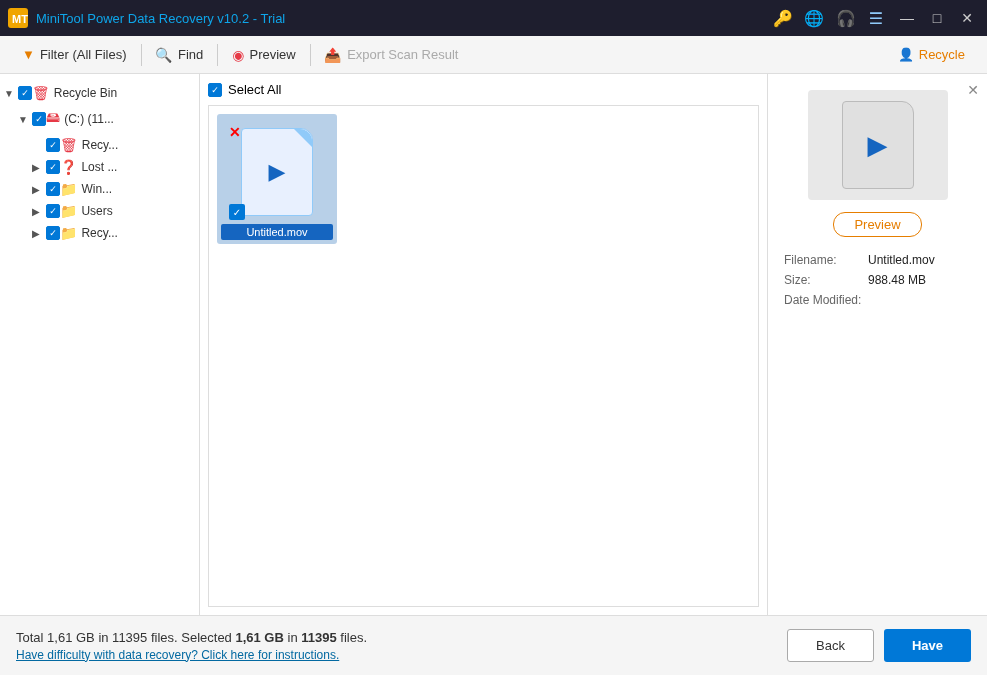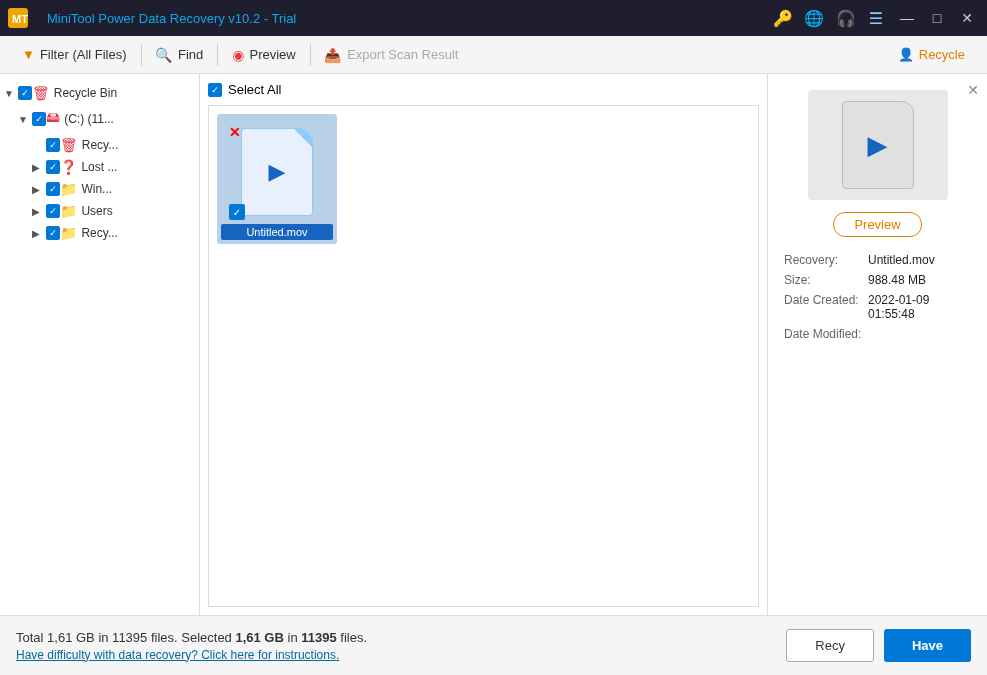--- a/index.html
+++ b/index.html
@@ -20,21 +20,21 @@
       color: #ccc;
       display: flex;
       align-items: center;
       padding: 0 8px;
       height: 36px;
       flex-shrink: 0;
     }
     .titlebar-logo {
       width: 20px;
       height: 20px;
-      margin-right: 19px;
+      margin-right: 8px;
     }
     .titlebar-title {
       flex: 1;
       font-size: 13px;
       color: #0ea5e9;
     }
     .titlebar-icons {
       display: flex;
       gap: 12px;
       align-items: center;
@@ -514,43 +514,39 @@
   <div class="right-panel" style="position:relative">
     <span class="close-x-panel">✕</span>
     <div class="preview-thumb">
       <div style="width:72px;height:88px;background:#e0e0e0;border:1px solid #bbb;border-radius:4px 12px 4px 4px;display:flex;align-items:center;justify-content:center;position:relative;">
         <span style="font-size:26px;color:#1565c0;">▶</span>
       </div>
     </div>
     <button class="preview-btn">Preview</button>
     <div class="file-info-table">
       <div class="file-info-row">
-        <span class="file-info-label">Recovery:</span>
+        <span class="file-info-label">Filename:</span>
         <span class="file-info-value">Untitled.mov</span>
       </div>
       <div class="file-info-row">
         <span class="file-info-label">Size:</span>
         <span class="file-info-value">988.48 MB</span>
       </div>
       <div class="file-info-row">
-        <span class="file-info-label">Date Created:</span>
-        <span class="file-info-value">2022-01-09 01:55:48</span>
-      </div>
-      <div class="file-info-row">
         <span class="file-info-label">Date Modified:</span>
       </div>
     </div>
   </div>
 
 </div>
 
 <div class="bottombar">
   <div class="bottombar-text">
     <div class="main-line">
       <span>Total 1,61 GB in 11395 files.  Selected </span><strong>1,61 GB</strong><span> in </span><strong>11395</strong><span> files.</span>
     </div>
     <div class="link-line">Have difficulty with data recovery? Click here for instructions.</div>
   </div>
   <div class="bottombar-actions">
-    <button class="btn-back">Recy</button>
+    <button class="btn-back">Back</button>
     <button class="btn-save">Have</button>
   </div>
 </div>
 
 </body></html>

